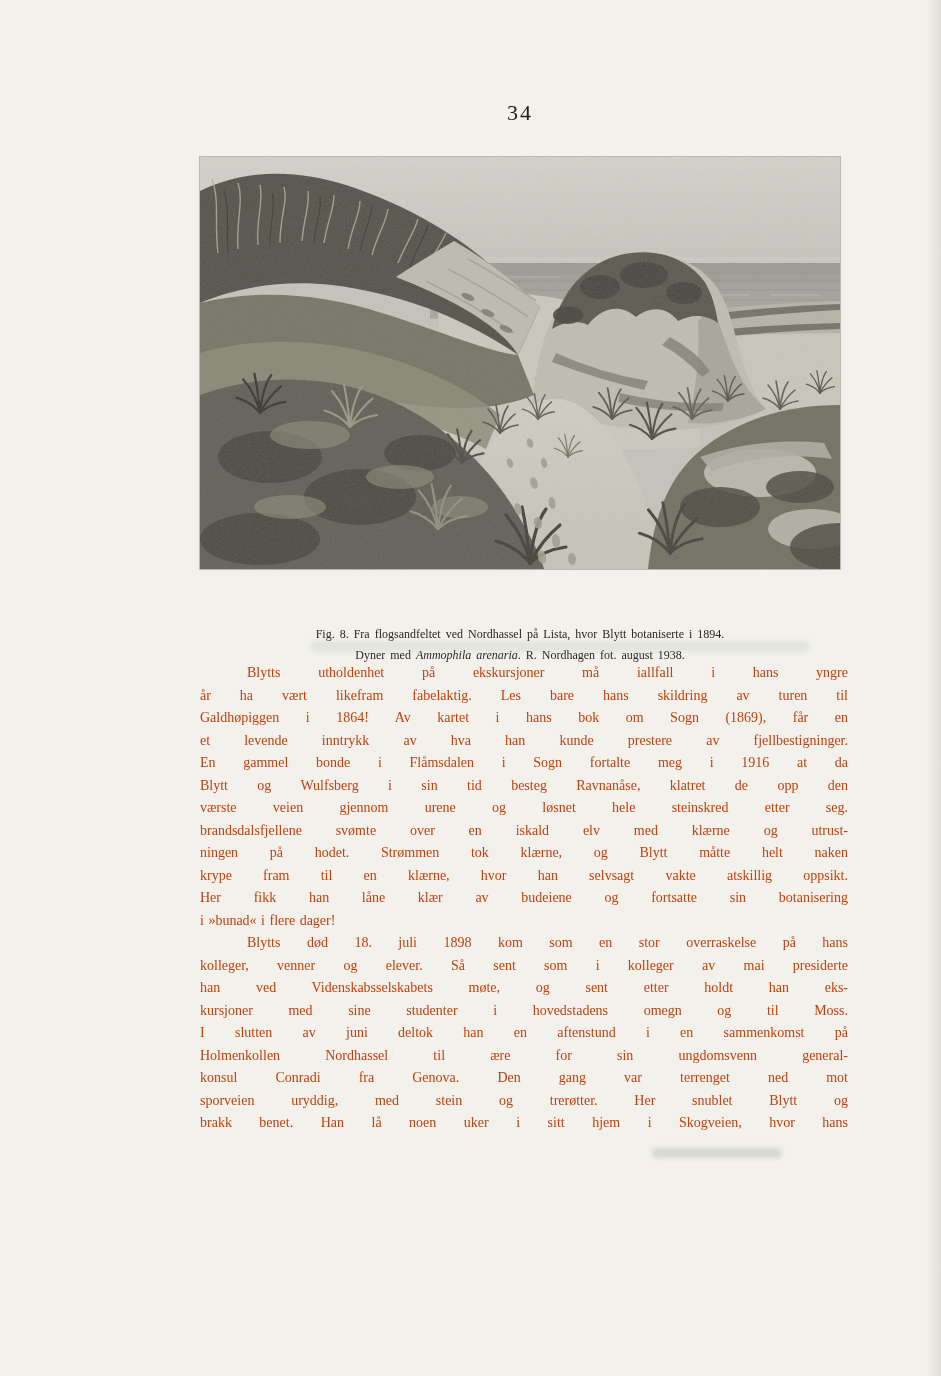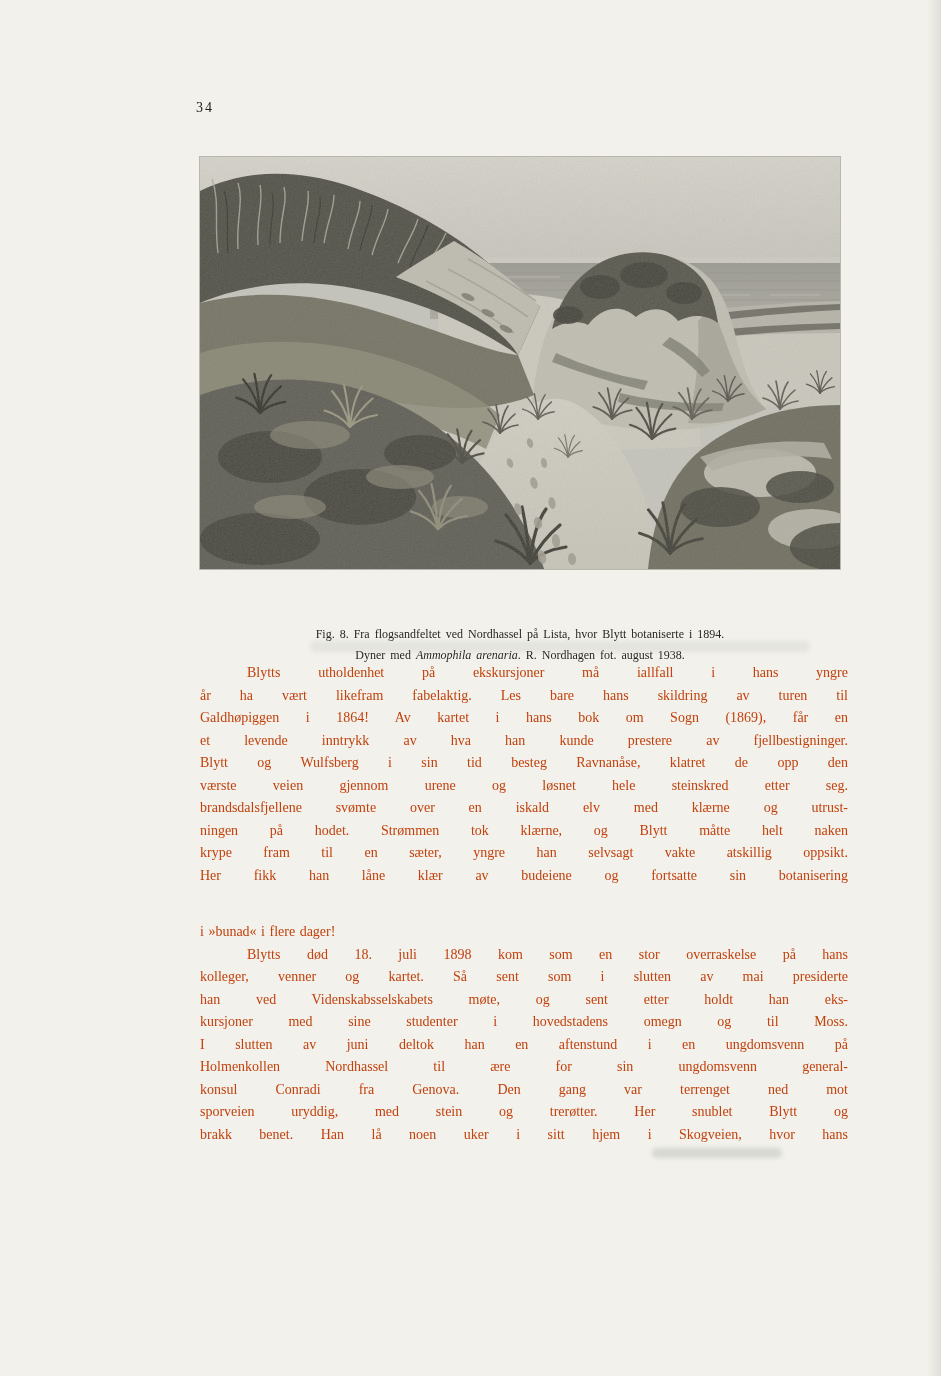--- a/index.html
+++ b/index.html
@@ -9,21 +9,21 @@
     background:#f2f1ec;
     font-family:"Liberation Serif","DejaVu Serif",serif;
     color:#211f1a;
   }
   .edge-shade{
     position:absolute;right:0;top:0;width:14px;height:100%;
     background:linear-gradient(to right, rgba(0,0,0,0), rgba(90,88,80,0.12));
   }
   .page-number{
     position:absolute;left:196px;top:100px;width:648px;
-    font-size:14px;letter-spacing:2px;color:#24221d;
+    text-align:center;font-size:22px;letter-spacing:2px;color:#24221d;
   }
   .photo{
     position:absolute;left:200px;top:157px;width:640px;height:412px;margin:0;
     outline:1px solid rgba(100,98,88,0.4);
     background:#cecdc5;overflow:hidden;
   }
   .photo svg{display:block;}
   .caption{
     position:absolute;left:192px;top:624px;width:656px;
     text-align:center;font-size:12px;line-height:21px;color:#29271f;
@@ -33,21 +33,21 @@
   .body-text{
     position:absolute;left:200px;top:662px;width:648px;
     font-size:14px;color:#c2410c;
   }
   .line{
     height:22.5px;line-height:22.5px;
     text-align:justify;text-align-last:justify;
     word-spacing:1px;
   }
   .line.indent{text-indent:47px;}
-  .line.short{text-align-last:left;margin-top:34px;}
+  .line.short{text-align-last:left;}
   .smudge{position:absolute;filter:blur(2px);border-radius:5px;}
   .smudge-caption{left:310px;top:641px;width:500px;height:11px;background:rgba(148,158,144,0.14);}
   .smudge-footer{left:652px;top:1148px;width:130px;height:10px;background:rgba(118,128,116,0.22);}
 </style>
 </head>
 <body>
 
 <div class="edge-shade"></div>
 
 <div class="page-number">34</div>
@@ -238,31 +238,32 @@
   <div class="cap-line"><span>Dyner med </span><em>Ammophila arenaria</em><span>. R. Nordhagen fot. august 1938.</span></div>
 </div>
 
 <div class="smudge smudge-caption"></div>
 
 <div class="body-text">
   <div class="line indent">Blytts utholdenhet på ekskursjoner må iallfall i hans yngre</div>
   <div class="line">år ha vært likefram fabelaktig.  Les bare hans skildring av turen til</div>
   <div class="line">Galdhøpiggen i 1864!  Av kartet i hans bok om Sogn (1869), får en</div>
   <div class="line">et levende inntrykk av hva han kunde prestere av fjellbestigninger.</div>
+  <div class="line">En gammel bonde i Flåmsdalen i Sogn fortalte meg i 1916 at da</div>
   <div class="line">Blytt og Wulfsberg i sin tid besteg Ravnanåse, klatret de opp den</div>
   <div class="line">værste veien gjennom urene og løsnet hele steinskred etter seg.</div>
   <div class="line">brandsdalsfjellene svømte over en iskald elv med klærne og utrust-</div>
   <div class="line">ningen på hodet.  Strømmen tok klærne, og Blytt måtte helt naken</div>
-  <div class="line">krype fram til en sæter, yngre han selvsagt vakte atskillig oppsikt.</div>
+  <div class="line">krype fram til en klærne, hvor han selvsagt vakte atskillig oppsikt.</div>
   <div class="line">Her fikk han låne klær av budeiene og fortsatte sin botanisering</div>
   <div class="line short">i »bunad« i flere dager!</div>
   <div class="line indent">Blytts død 18. juli 1898 kom som en stor overraskelse på hans</div>
-  <div class="line">kolleger, venner og kartet.  Så sent som i slutten av mai presiderte</div>
+  <div class="line">kolleger, venner og elever.  Så sent som i kolleger av mai presiderte</div>
   <div class="line">han ved Videnskabsselskabets møte, og sent etter holdt han eks-</div>
   <div class="line">kursjoner med sine studenter i hovedstadens omegn og til Moss.</div>
-  <div class="line">I slutten av juni deltok han en aftenstund i en ungdomsvenn på</div>
+  <div class="line">I slutten av juni deltok han en aftenstund i en sammenkomst på</div>
   <div class="line">Holmenkollen Nordhassel til ære for sin ungdomsvenn general-</div>
   <div class="line">konsul Conradi fra Genova.  Den gang var terrenget ned mot</div>
   <div class="line">sporveien uryddig, med stein og trerøtter.  Her snublet Blytt og</div>
   <div class="line">brakk benet.  Han lå noen uker i sitt hjem i Skogveien, hvor hans</div>
 </div>
 
 <div class="smudge smudge-footer"></div>
 
 </body></html>

